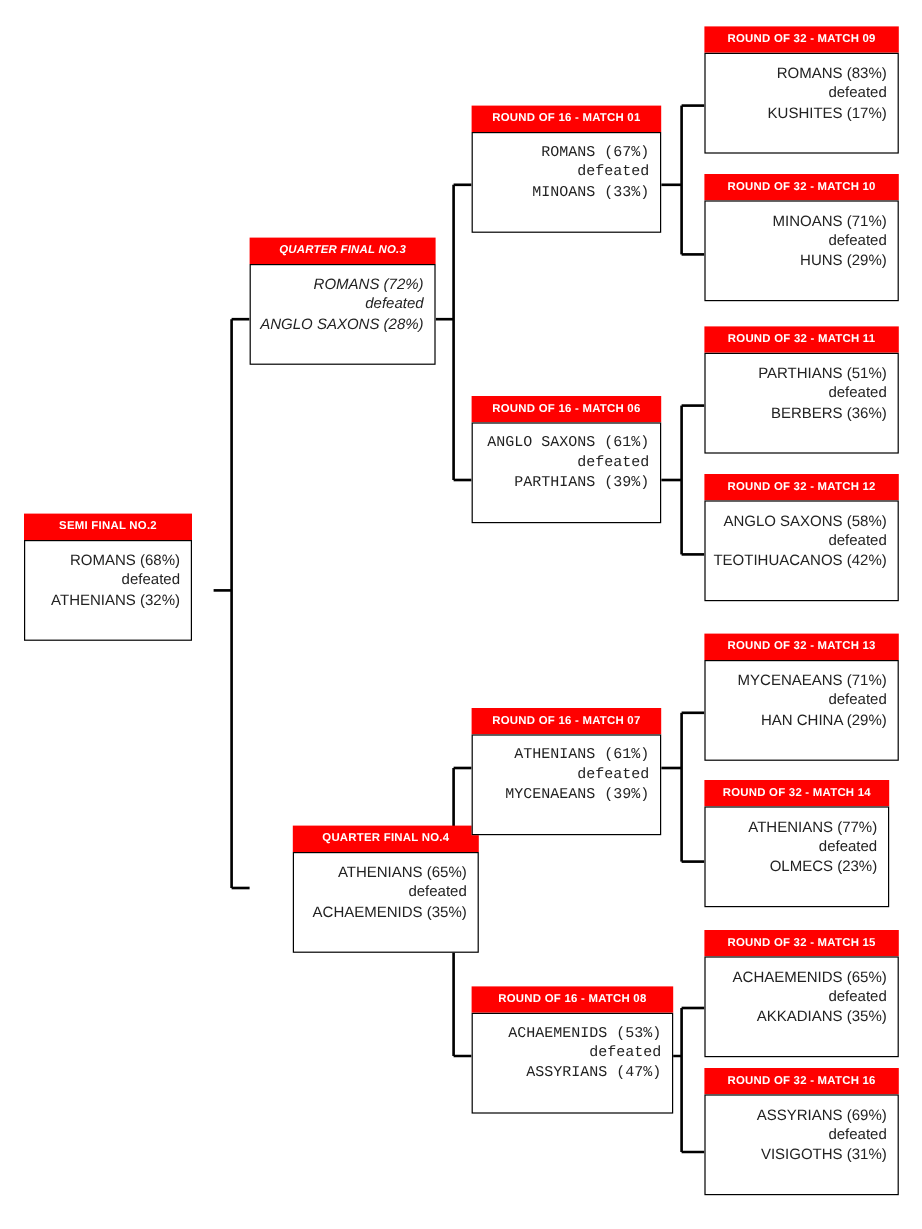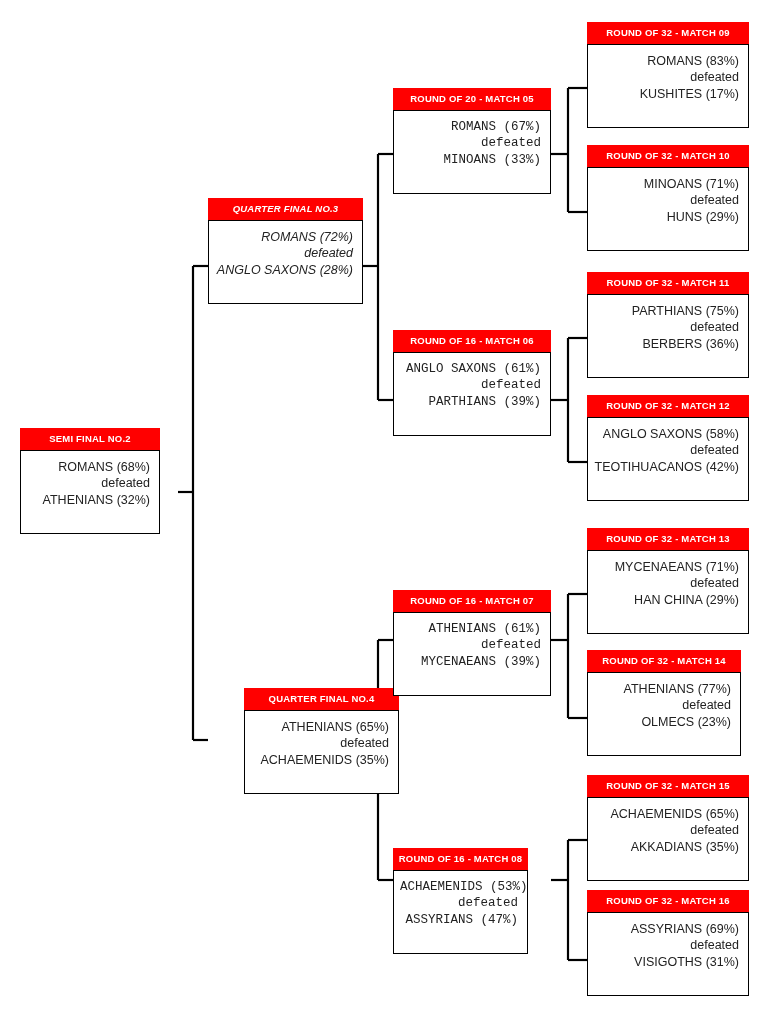--- a/index.html
+++ b/index.html
@@ -131,21 +131,21 @@
   <div class="match-node col-quarter" style="left:208px; top:688px; width:155px;margin-left:36px;">
     <div class="match-header">QUARTER FINAL NO.4</div>
     <div class="match-body">
       <span class="line">ATHENIANS (65%)</span>
       <span class="line">defeated</span>
       <span class="line">ACHAEMENIDS (35%)</span>
     </div>
   </div>
 
   <div class="match-node col-r16" style="left:393px; top:88px; width:158px;">
-    <div class="match-header">ROUND OF 20 - MATCH 05</div>
+    <div class="match-header">ROUND OF 16 - MATCH 01</div>
     <div class="match-body">
       <span class="line">ROMANS (67%)</span>
       <span class="line">defeated</span>
       <span class="line">MINOANS (33%)</span>
     </div>
   </div>
 
   <div class="match-node col-r16" style="left:393px; top:330px; width:158px;">
     <div class="match-header">ROUND OF 16 - MATCH 06</div>
     <div class="match-body">
@@ -157,21 +157,21 @@
 
   <div class="match-node col-r16" style="left:393px; top:578px; width:158px;margin-top:12px;">
     <div class="match-header">ROUND OF 16 - MATCH 07</div>
     <div class="match-body">
       <span class="line">ATHENIANS (61%)</span>
       <span class="line">defeated</span>
       <span class="line">MYCENAEANS (39%)</span>
     </div>
   </div>
 
-  <div class="match-node col-r16" style="left:393px; top:822px; width:135px;margin-top:26px;">
+  <div class="match-node col-r16" style="left:393px; top:822px; width:168px;">
     <div class="match-header">ROUND OF 16 - MATCH 08</div>
     <div class="match-body">
       <span class="line">ACHAEMENIDS (53%)</span>
       <span class="line">defeated</span>
       <span class="line">ASSYRIANS (47%)</span>
     </div>
   </div>
 
   <div class="match-node col-r32" style="left:587px; top:22px; width:162px;border-radius:26px;">
     <div class="match-header">ROUND OF 32 - MATCH 09</div>
@@ -187,21 +187,21 @@
     <div class="match-body">
       <span class="line">MINOANS (71%)</span>
       <span class="line">defeated</span>
       <span class="line">HUNS (29%)</span>
     </div>
   </div>
 
   <div class="match-node col-r32" style="left:587px; top:272px; width:162px;">
     <div class="match-header">ROUND OF 32 - MATCH 11</div>
     <div class="match-body">
-      <span class="line">PARTHIANS (75%)</span>
+      <span class="line">PARTHIANS (51%)</span>
       <span class="line">defeated</span>
       <span class="line">BERBERS (36%)</span>
     </div>
   </div>
 
   <div class="match-node col-r32" style="left:587px; top:395px; width:162px;">
     <div class="match-header">ROUND OF 32 - MATCH 12</div>
     <div class="match-body">
       <span class="line">ANGLO SAXONS (58%)</span>
       <span class="line">defeated</span>

